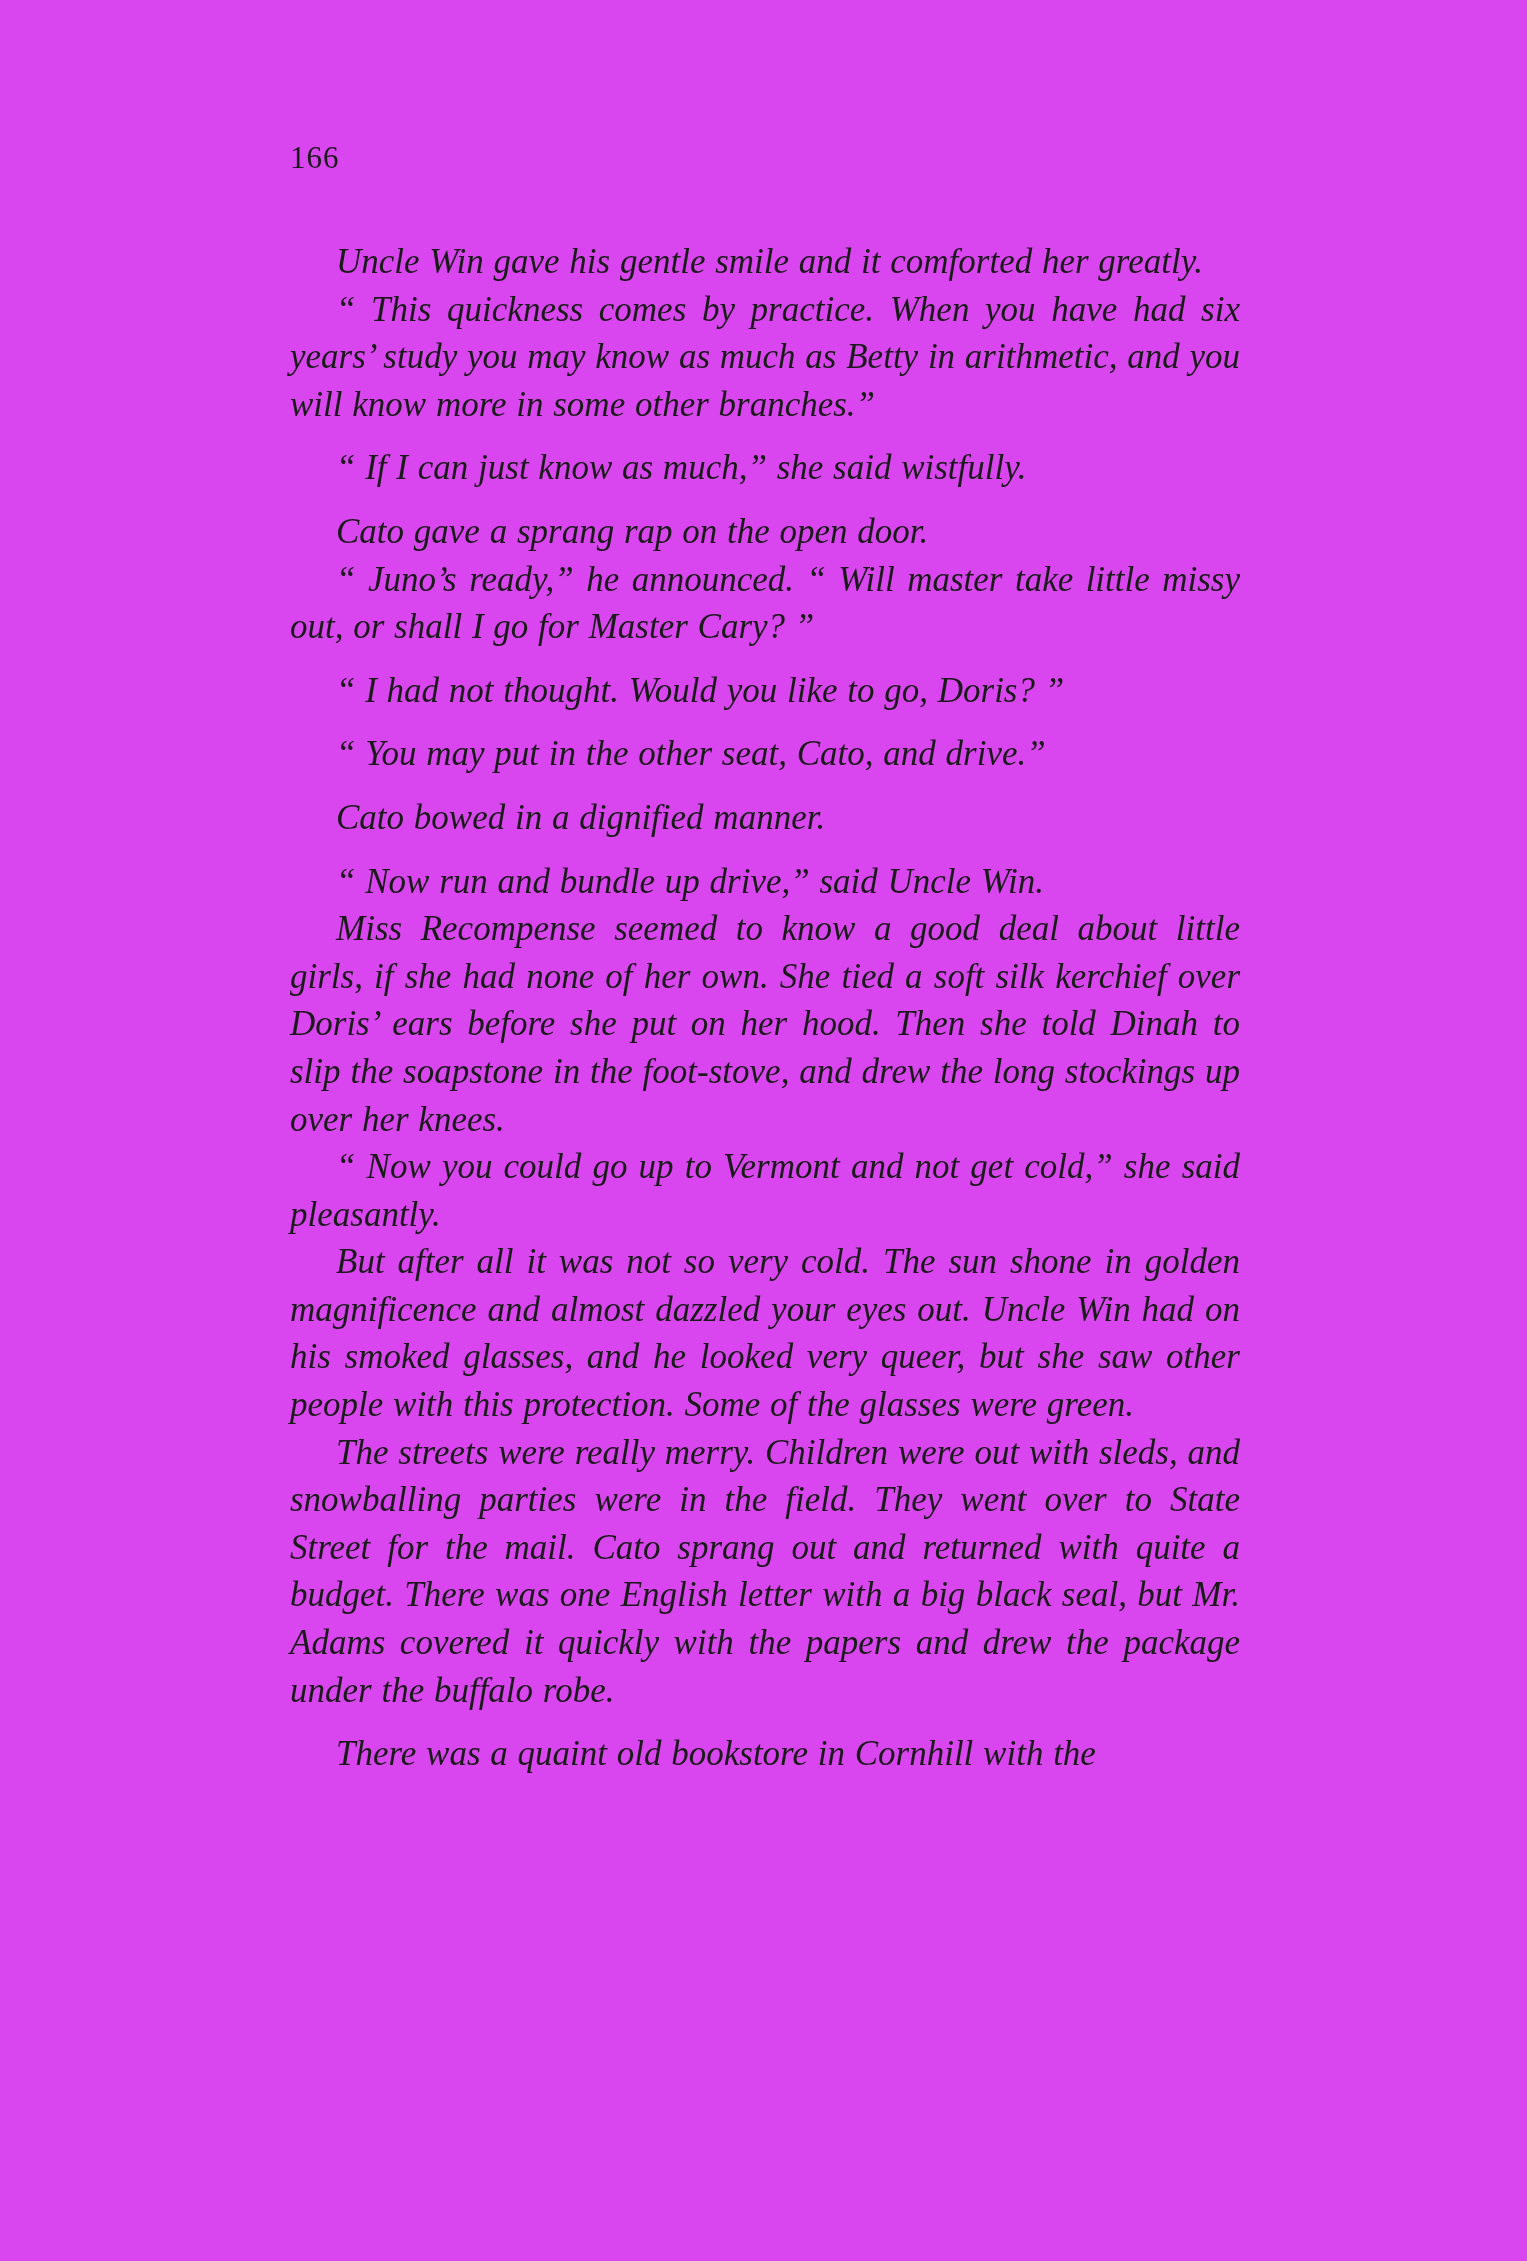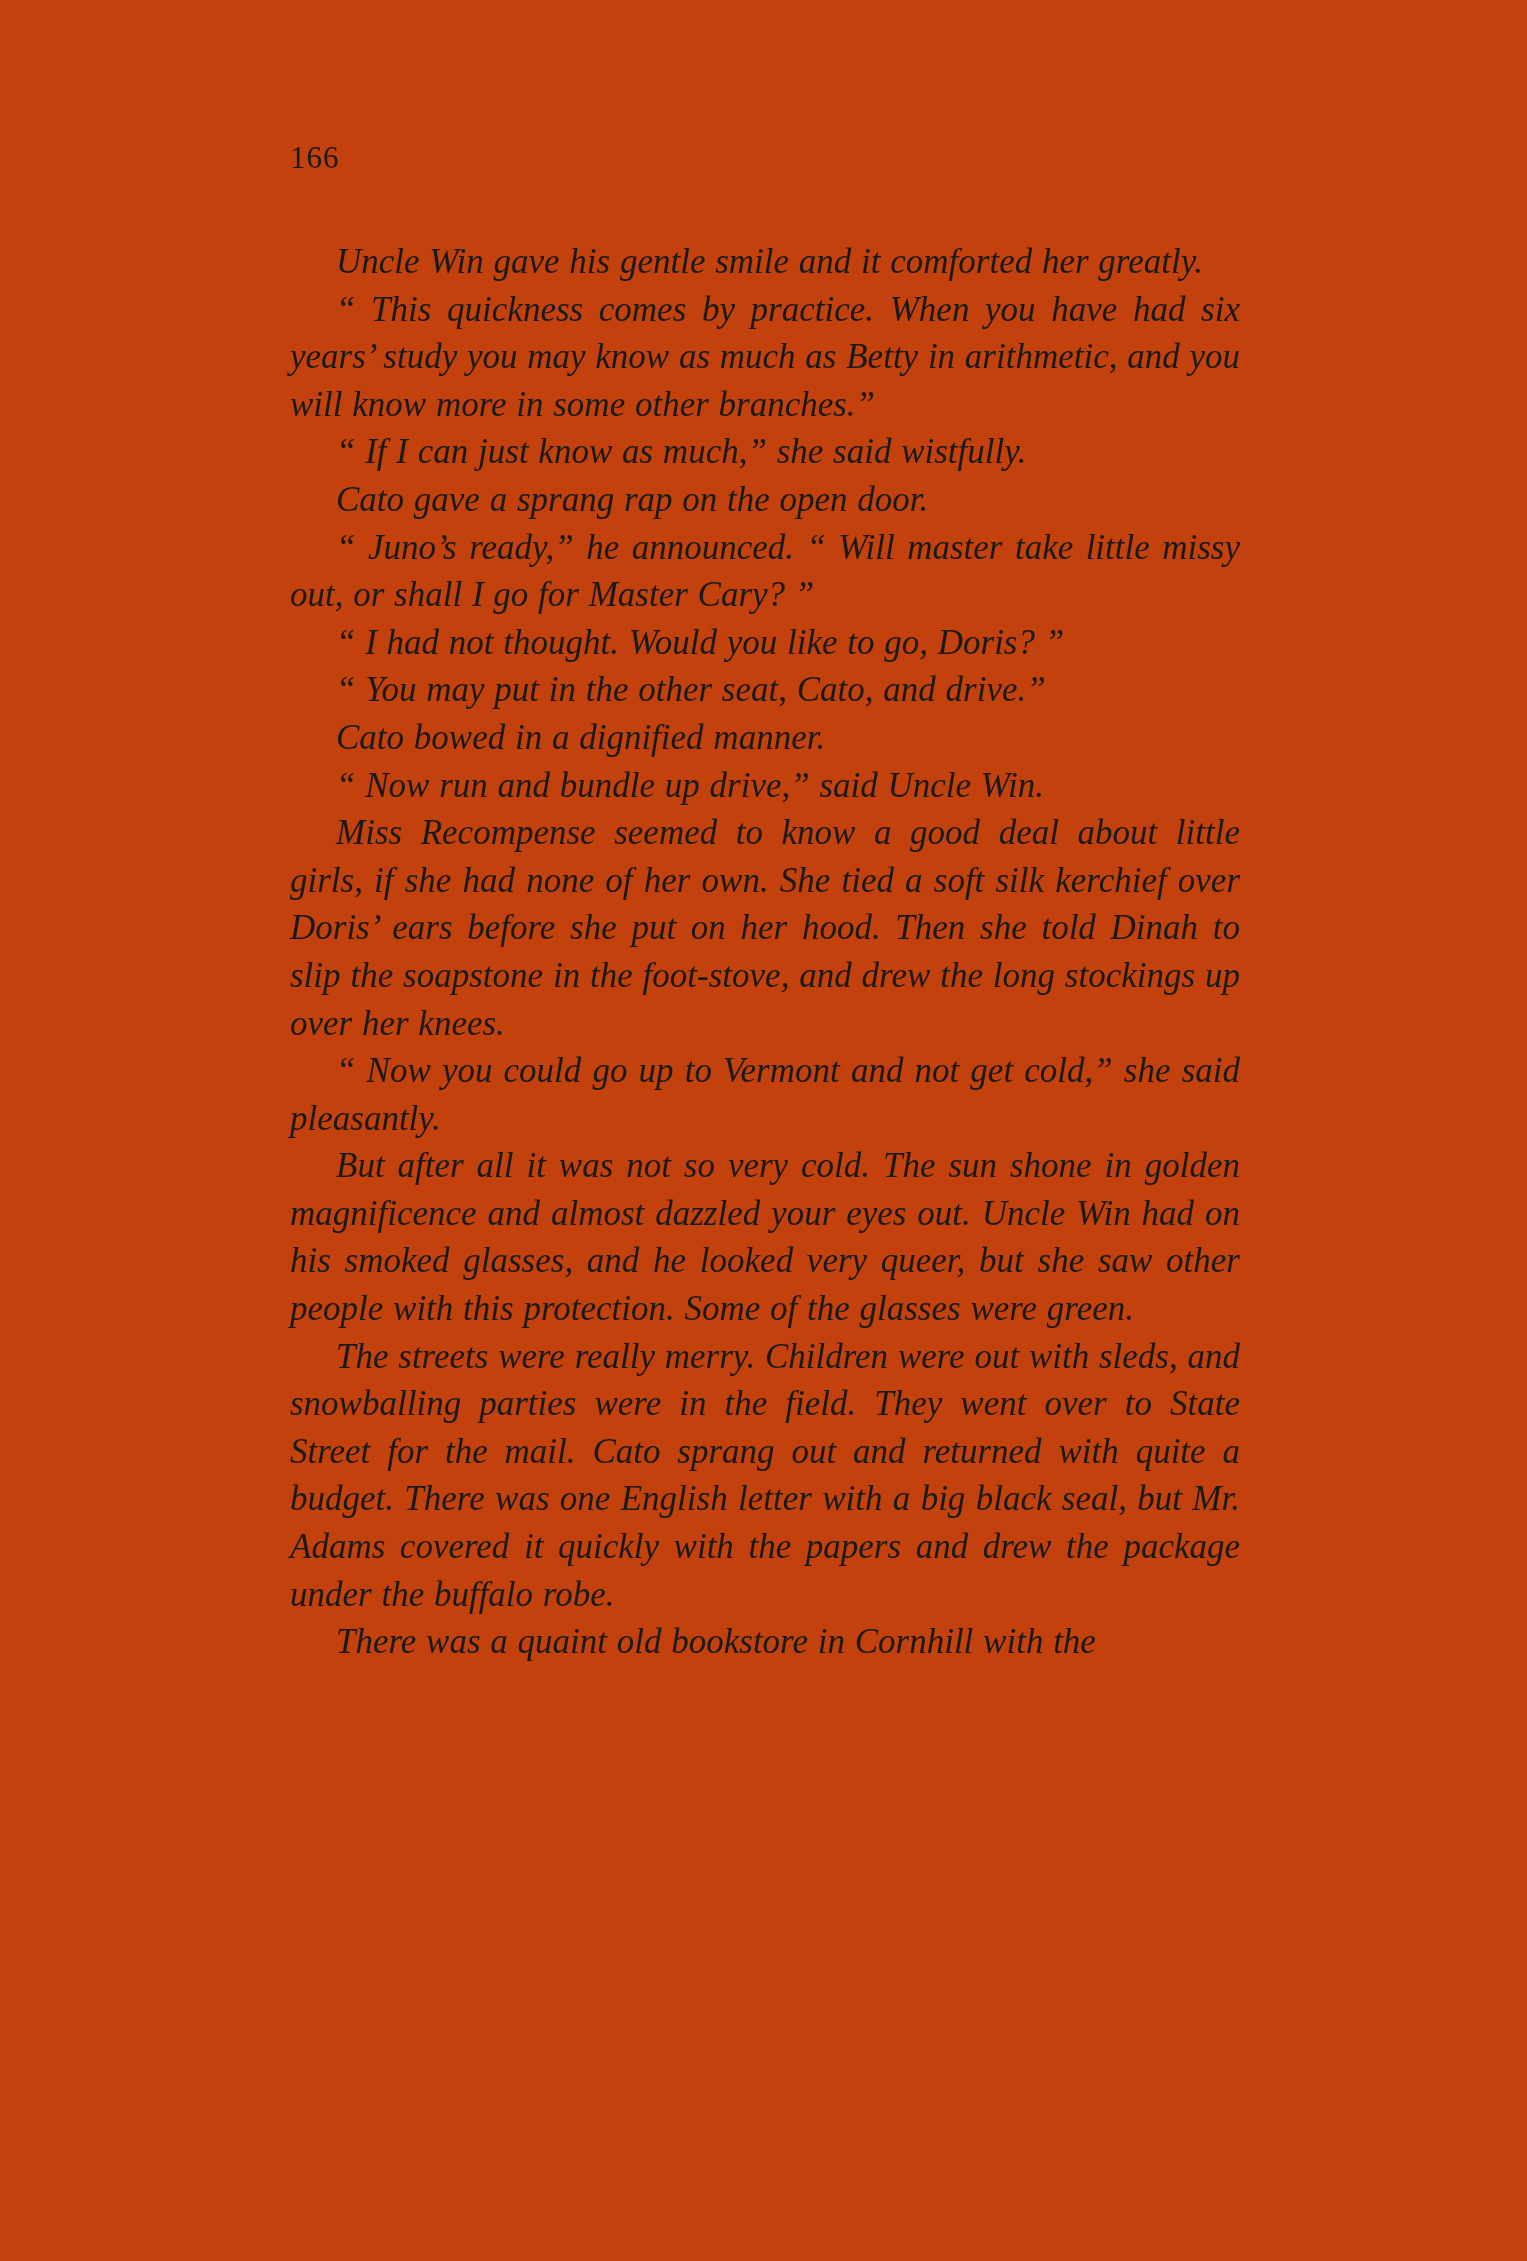--- a/index.html
+++ b/index.html
@@ -14,21 +14,21 @@
     color: #1a1a1a;
     position: relative;
     overflow: hidden;
   }
   .page {
     position: absolute;
     left: 0;
     top: 0;
     width: 1527px;
     height: 2261px;
-    background: #c2410c;
+    background: #d946ef;
   }
   .content {
     position: absolute;
     left: 290px;
     top: 140px;
     width: 950px;
   }
   .running-head {
     display: flex;
     align-items: baseline;
@@ -52,20 +52,21 @@
     line-height: 1.36;
     text-align: justify;
     text-justify: inter-word;
     margin: 0 0 0 0;
     text-indent: 46px;
     word-spacing: 1px;
     font-style: italic;
   }
   .para.nojust {
     text-align: left;
+    margin-top: 16px;
   }
 </style>
 </head>
 <body>
 
 <div class="page">
   <div class="content">
 
     <div class="running-head">
       <span class="folio">166</span>

